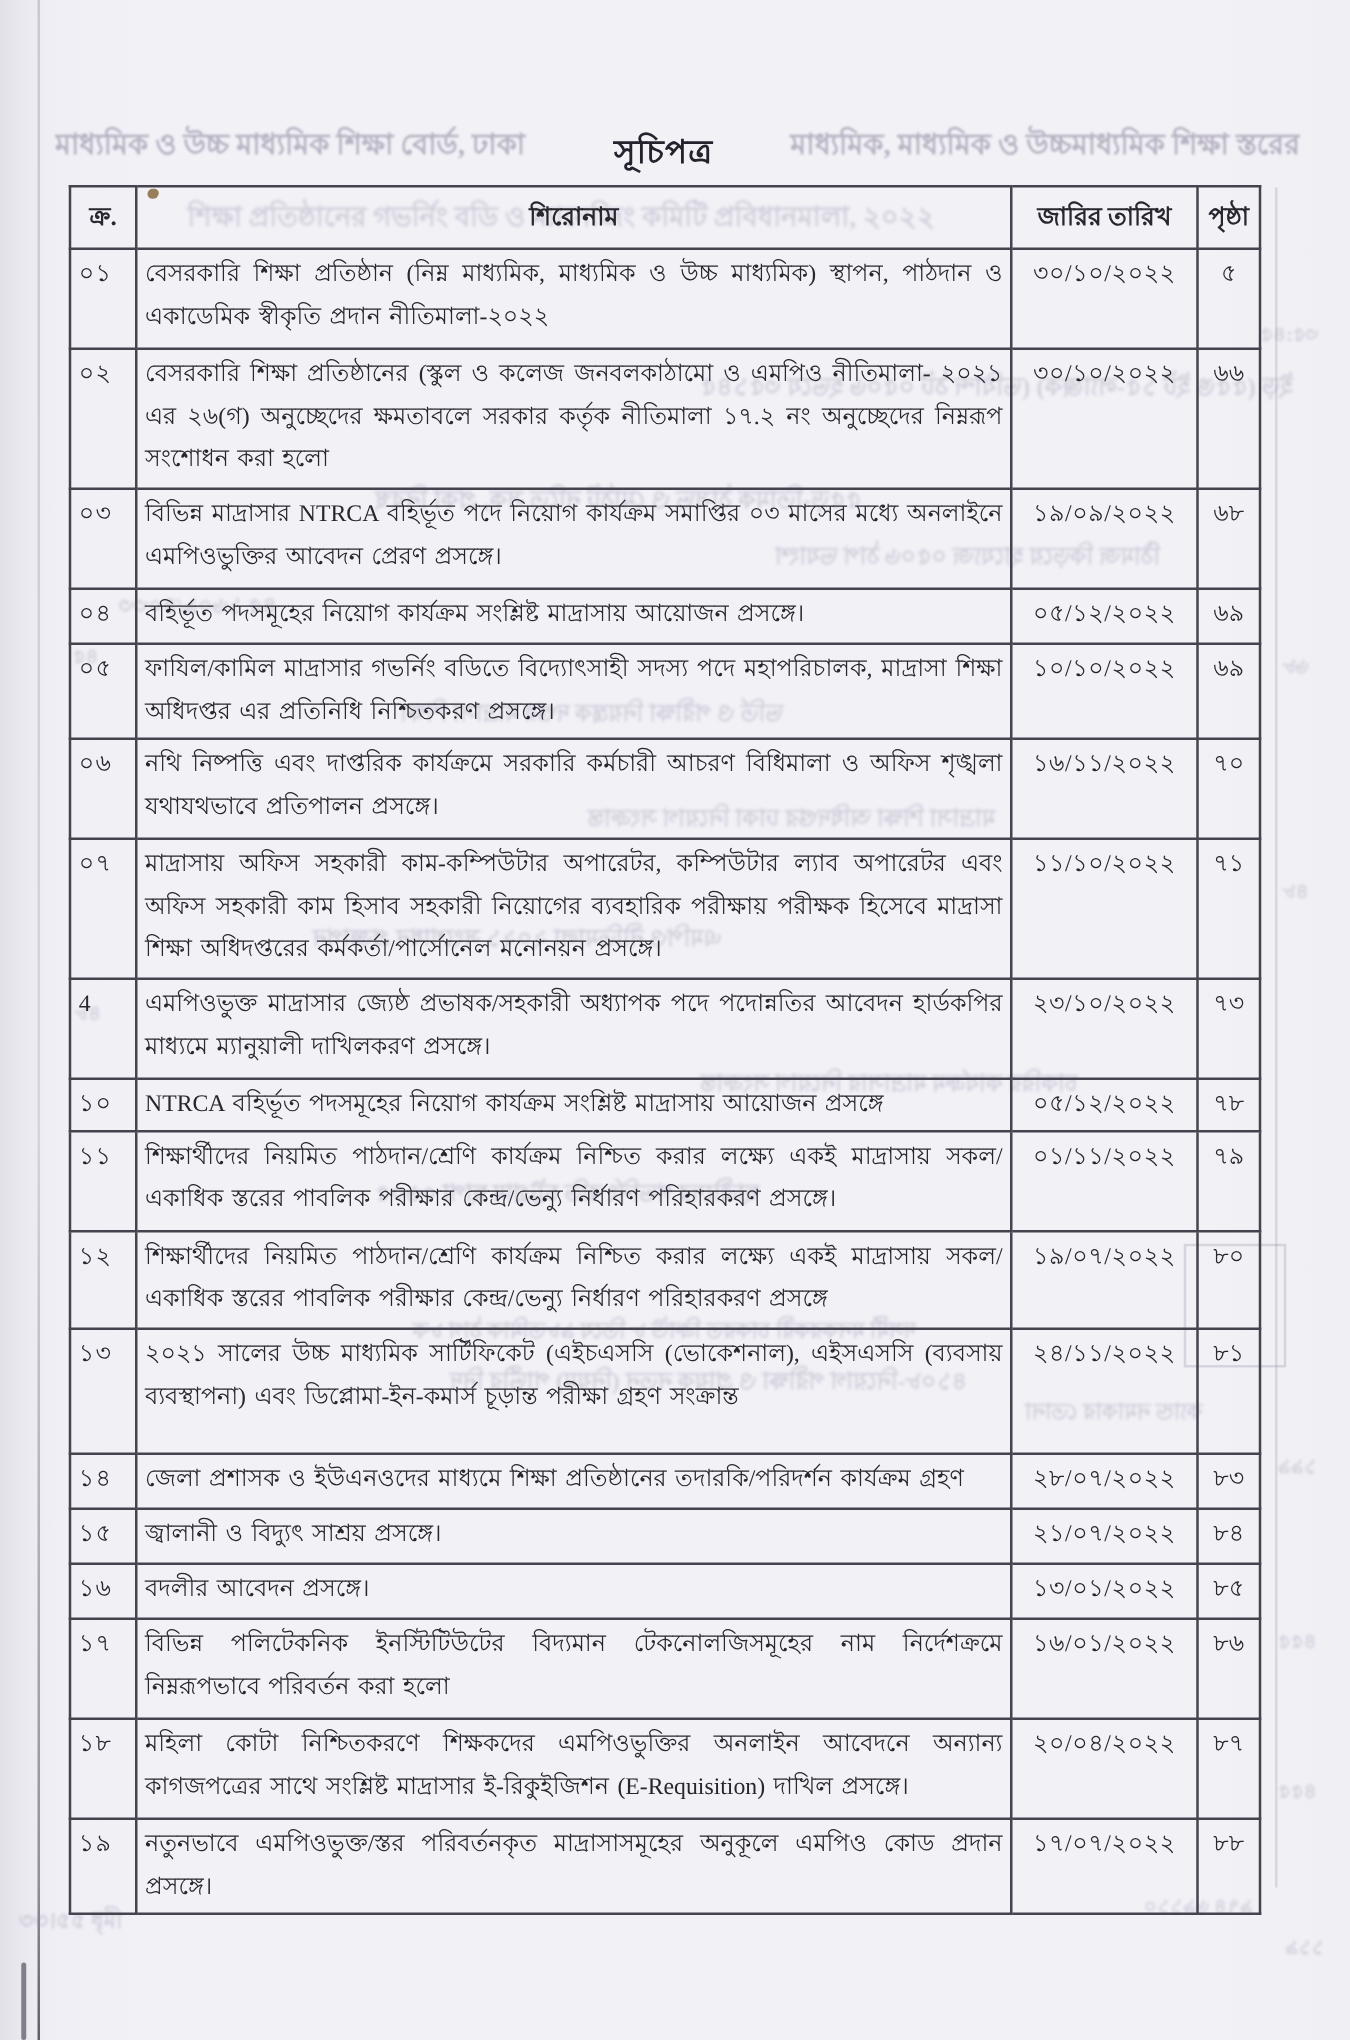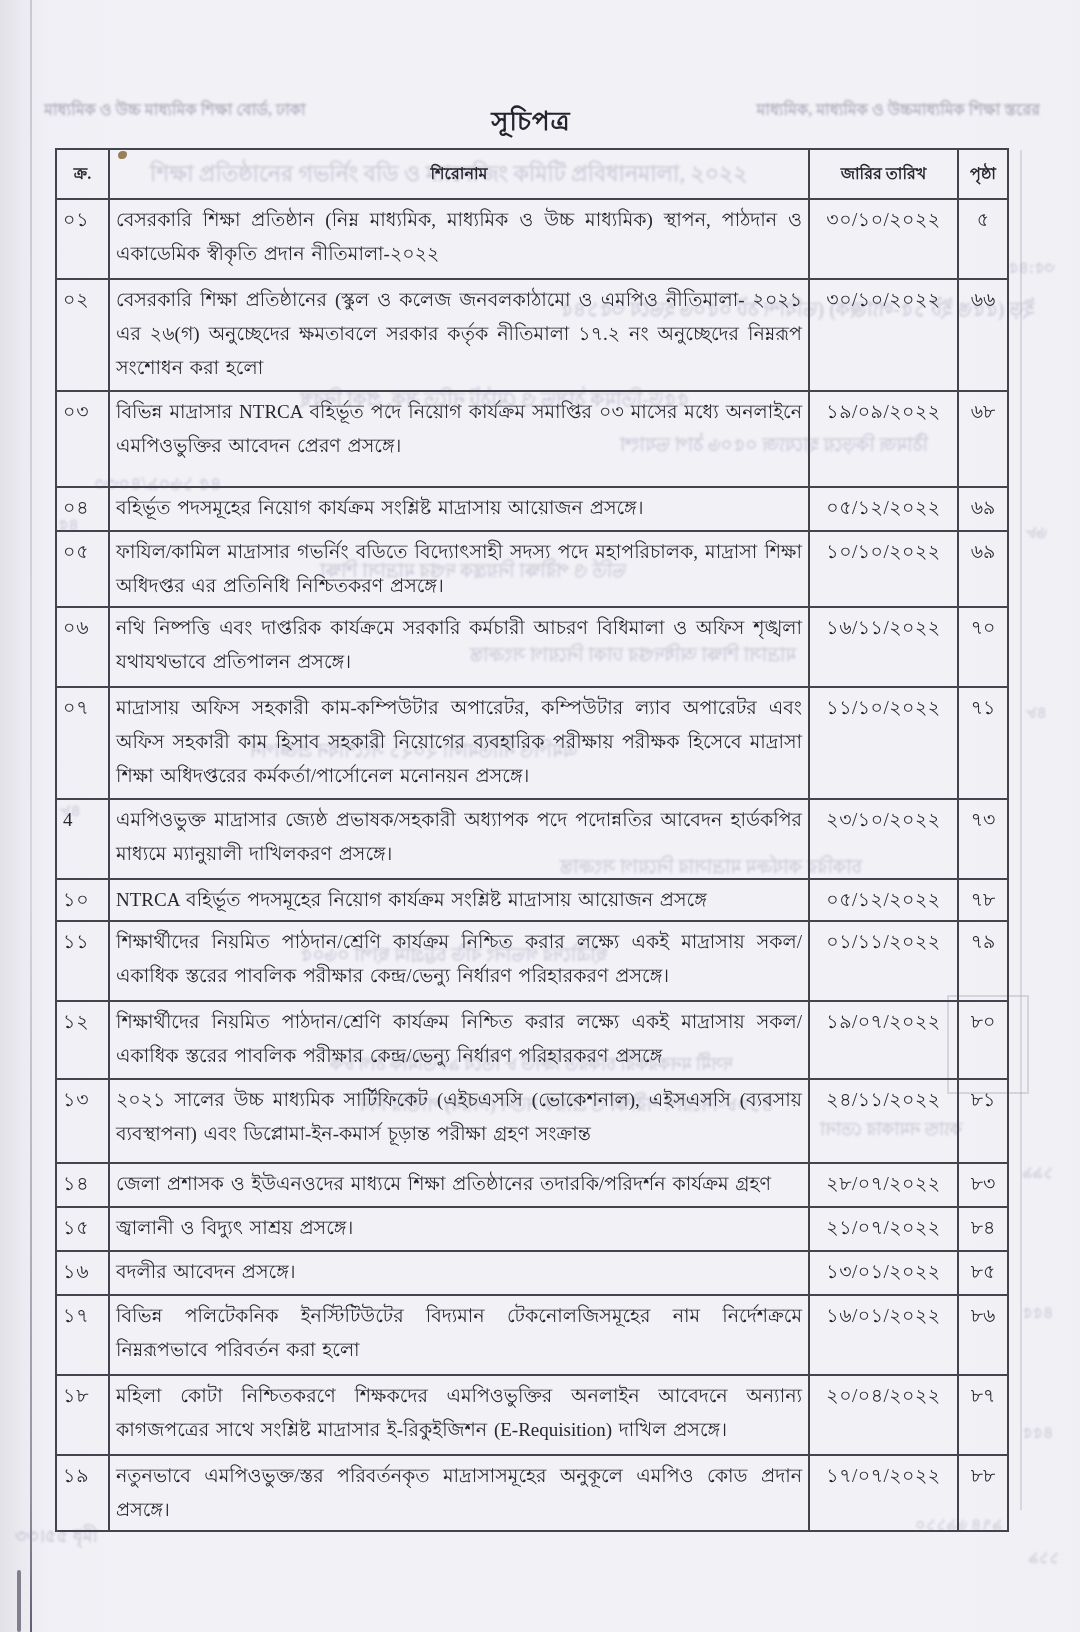--- a/index.html
+++ b/index.html
@@ -19,21 +19,21 @@
     background:linear-gradient(180deg,rgba(110,108,126,.28) 0%,rgba(110,108,126,.18) 55%,rgba(70,68,86,.55) 92%,rgba(50,48,66,.75) 100%);
   }
   .edge-dark{
     position:absolute;left:17px;top:1570px;width:4px;height:62px;
     background:rgba(58,56,74,.6);border-radius:2px;
   }
   
   .ghost-headline{
     position:absolute;left:44px;top:97px;width:996px;
     display:flex;justify-content:space-between;
-    font-weight:bold;font-size:16px;color:#b7b3c3;
+    font-weight:bold;font-size:23px;color:#b7b3c3;
     filter:blur(0.8px);white-space:nowrap;overflow:hidden;
   }
   .ghost-frag{
     position:absolute;
     color:#928ca6;opacity:.33;filter:blur(1.1px);
     white-space:nowrap;font-weight:bold;
   }
   .ghost-frag.mirrored{transform:scaleX(-1);}
   .ghost-vline{
     position:absolute;left:1020px;top:150px;width:2px;height:1360px;
@@ -59,21 +59,21 @@
     border-collapse:collapse;table-layout:fixed;
     font-size:19px;line-height:34px;
   }
   table.toc th,table.toc td{
     border:2px solid #45434e;
     vertical-align:top;
     padding:3px 6px;
     overflow:hidden;
   }
   table.toc thead th{
-    font-weight:bold;font-size:16px;text-align:center;
+    font-weight:bold;font-size:20px;text-align:center;
     padding:4px 2px;height:40px;vertical-align:middle;line-height:24px;
   }
   td.c-serial{letter-spacing:1px;}
   td.c-title{text-align:justify;padding-left:14px;padding-right:10px;word-spacing:2px;}
   td.c-date{text-align:center;white-space:nowrap;letter-spacing:.5px;}
   td.c-page{text-align:center;}
 </style>
 </head>
 <body>
 
@@ -142,21 +142,21 @@
           <td class="c-title">বেসরকারি শিক্ষা প্রতিষ্ঠান (নিম্ন মাধ্যমিক, মাধ্যমিক ও উচ্চ মাধ্যমিক) স্থাপন, পাঠদান ও একাডেমিক স্বীকৃতি প্রদান নীতিমালা-২০২২</td>
           <td class="c-date">৩০/১০/২০২২</td>
           <td class="c-page">৫</td>
         </tr>
         <tr style="height: 112px;">
           <td class="c-serial">০২</td>
           <td class="c-title">বেসরকারি শিক্ষা প্রতিষ্ঠানের (স্কুল ও কলেজ জনবলকাঠামো ও এমপিও নীতিমালা- ২০২১ এর ২৬(গ) অনুচ্ছেদের ক্ষমতাবলে সরকার কর্তৃক নীতিমালা ১৭.২ নং অনুচ্ছেদের নিম্নরূপ সংশোধন করা হলো</td>
           <td class="c-date">৩০/১০/২০২২</td>
           <td class="c-page">৬৬</td>
         </tr>
-        <tr style="height: 96px;">
+        <tr style="height: 80px;">
           <td class="c-serial">০৩</td>
           <td class="c-title">বিভিন্ন মাদ্রাসার NTRCA বহির্ভূত পদে নিয়োগ কার্যক্রম সমাপ্তির ০৩ মাসের মধ্যে অনলাইনে এমপিওভুক্তির আবেদন প্রেরণ প্রসঙ্গে।</td>
           <td class="c-date">১৯/০৯/২০২২</td>
           <td class="c-page">৬৮</td>
         </tr>
         <tr style="height: 44px;">
           <td class="c-serial">০৪</td>
           <td class="c-title">বহির্ভূত পদসমূহের নিয়োগ কার্যক্রম সংশ্লিষ্ট মাদ্রাসায় আয়োজন প্রসঙ্গে।</td>
           <td class="c-date">০৫/১২/২০২২</td>
           <td class="c-page">৬৯</td>
@@ -196,21 +196,21 @@
           <td class="c-title">শিক্ষার্থীদের নিয়মিত পাঠদান/শ্রেণি কার্যক্রম নিশ্চিত করার লক্ষ্যে একই মাদ্রাসায় সকল/একাধিক স্তরের পাবলিক পরীক্ষার কেন্দ্র/ভেন্যু নির্ধারণ পরিহারকরণ প্রসঙ্গে।</td>
           <td class="c-date">০১/১১/২০২২</td>
           <td class="c-page">৭৯</td>
         </tr>
         <tr style="height: 78px;">
           <td class="c-serial">১২</td>
           <td class="c-title">শিক্ষার্থীদের নিয়মিত পাঠদান/শ্রেণি কার্যক্রম নিশ্চিত করার লক্ষ্যে একই মাদ্রাসায় সকল/একাধিক স্তরের পাবলিক পরীক্ষার কেন্দ্র/ভেন্যু নির্ধারণ পরিহারকরণ প্রসঙ্গে</td>
           <td class="c-date">১৯/০৭/২০২২</td>
           <td class="c-page">৮০</td>
         </tr>
-        <tr style="height: 84px;">
+        <tr style="height: 100px;">
           <td class="c-serial">১৩</td>
           <td class="c-title">২০২১ সালের উচ্চ মাধ্যমিক সার্টিফিকেট (এইচএসসি (ভোকেশনাল), এইসএসসি (ব্যবসায় ব্যবস্থাপনা) এবং ডিপ্লোমা-ইন-কমার্স চূড়ান্ত পরীক্ষা গ্রহণ সংক্রান্ত</td>
           <td class="c-date">২৪/১১/২০২২</td>
           <td class="c-page">৮১</td>
         </tr>
         <tr style="height: 44px;">
           <td class="c-serial">১৪</td>
           <td class="c-title">জেলা প্রশাসক ও ইউএনওদের মাধ্যমে শিক্ষা প্রতিষ্ঠানের তদারকি/পরিদর্শন কার্যক্রম গ্রহণ</td>
           <td class="c-date">২৮/০৭/২০২২</td>
           <td class="c-page">৮৩</td>

